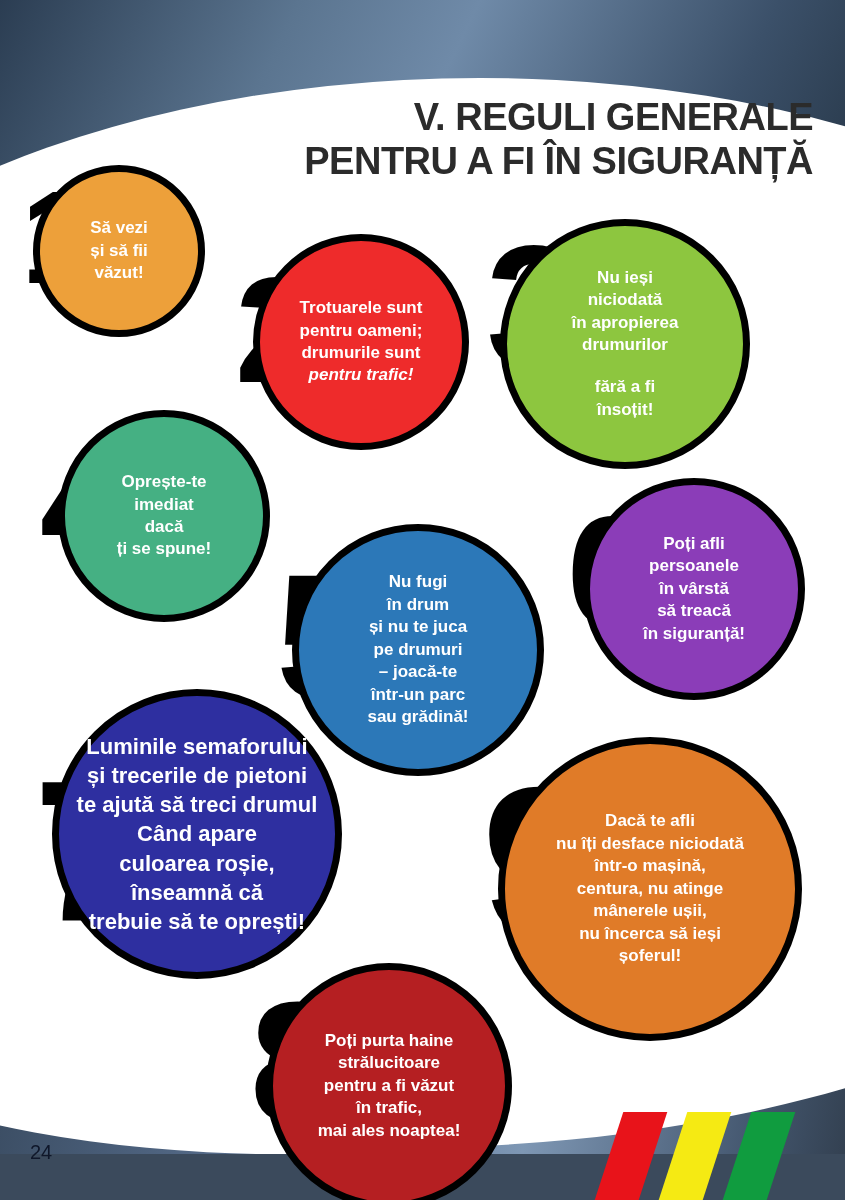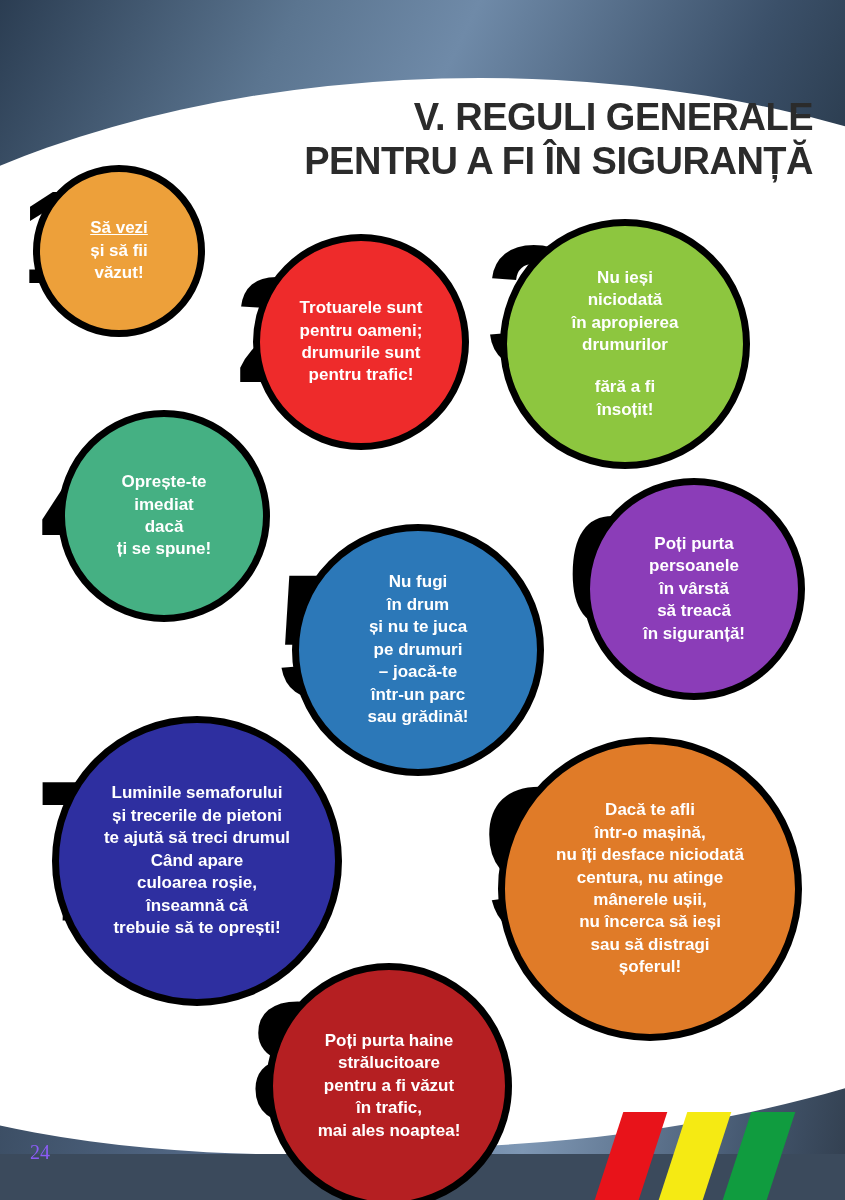--- a/index.html
+++ b/index.html
@@ -104,23 +104,23 @@
     z-index: 2;
     pointer-events: none;
     user-select: none;
   }
 
   
   .page-num {
     position: absolute;
     left: 30px;
     bottom: 36px;
-    color: #8b5cf6;
+    color: #0f172a;
     font-size: 20px;
-    font-family: Liberation Serif, serif;
+    font-family: Liberation Sans, sans-serif;
     z-index: 20;
   }
   .stripes {
     position: absolute;
     right: 16px;
     bottom: 0;
     width: 220px;
     height: 88px;
     z-index: 20;
   }
@@ -149,32 +149,32 @@
 
   <div class="title">
     <span class="ln">V. REGULI GENERALE</span>
     <span class="ln">PENTRU A FI ÎN SIGURANȚĂ</span>
   </div>
 
   <div id="bubbles">
       <div class="numeral" style="left: 21px; top: 187px; font-size: 132px;">1</div>
       <div class="bubble" style="left: 33px; top: 165px; width: 172px; height: 172px; background: rgb(237, 160, 58); font-size: 17px;">
         <span class="txt">
-          <span style="display: block; text-decoration: underline;">Să vezi</span>
+          <span style="display: block;">Să vezi</span>
           <span style="display: block;">și să fii</span>
           <span style="display: block;">văzut!</span>
         </span>
       </div>
       <div class="numeral" style="left: 235px; top: 272px; font-size: 150px;">2</div>
       <div class="bubble" style="left: 253px; top: 234px; width: 216px; height: 216px; background: rgb(238, 43, 43); font-size: 17px;">
         <span class="txt">
           <span style="display: block;">Trotuarele sunt</span>
           <span style="display: block;">pentru oameni;</span>
           <span style="display: block;">drumurile sunt</span>
-          <span style="display: block;">pentru trafic!</span>
+          <span style="display: block; font-style: italic;">pentru trafic!</span>
         </span>
       </div>
       <div class="numeral" style="left: 486px; top: 239px; font-size: 175px;">3</div>
       <div class="bubble" style="left: 500px; top: 219px; width: 250px; height: 250px; background: rgb(141, 198, 63); font-size: 17px;">
         <span class="txt">
           <span style="display: block;">Nu ieși</span>
           <span style="display: block;">niciodată</span>
           <span style="display: block;">în apropierea</span>
           <span style="display: block;">drumurilor</span>
           <span style="display: block; margin-top: 20px;">fără a fi</span>
@@ -198,29 +198,29 @@
           <span style="display: block;">și nu te juca</span>
           <span style="display: block;">pe drumuri</span>
           <span style="display: block;">– joacă-te</span>
           <span style="display: block;">într-un parc</span>
           <span style="display: block;">sau grădină!</span>
         </span>
       </div>
       <div class="numeral" style="left: 567px; top: 512px; font-size: 155px;">6</div>
       <div class="bubble" style="left: 583px; top: 478px; width: 222px; height: 222px; background: rgb(139, 61, 184); font-size: 17px;">
         <span class="txt">
-          <span style="display: block;">Poți purta</span>
+          <span style="display: block;">Poți afli</span>
           <span style="display: block;">persoanele</span>
           <span style="display: block;">în vârstă</span>
           <span style="display: block;">să treacă</span>
           <span style="display: block;">în siguranță!</span>
         </span>
       </div>
       <div class="numeral" style="left: 34px; top: 773px; font-size: 200px;">7</div>
-      <div class="bubble" style="left: 52px; top: 716px; width: 290px; height: 290px; background: rgb(46, 47, 160); font-size: 17px; text-align: center;">
+      <div class="bubble" style="left: 52px; top: 689px; width: 290px; height: 290px; background: rgb(46, 47, 160); font-size: 22px; text-align: center;">
         <span class="txt">
           <span style="display: block;">Luminile semaforului</span>
           <span style="display: block;">și trecerile de pietoni</span>
           <span style="display: block;">te ajută să treci drumul</span>
           <span style="display: block;">Când apare</span>
           <span style="display: block;">culoarea roșie,</span>
           <span style="display: block;">înseamnă că</span>
           <span style="display: block;">trebuie să te oprești!</span>
         </span>
       </div>
@@ -231,26 +231,25 @@
           <span style="display: block;">strălucitoare</span>
           <span style="display: block;">pentru a fi văzut</span>
           <span style="display: block;">în trafic,</span>
           <span style="display: block;">mai ales noaptea!</span>
         </span>
       </div>
       <div class="numeral" style="left: 482px; top: 779px; font-size: 208px;">9</div>
       <div class="bubble" style="left: 498px; top: 737px; width: 304px; height: 304px; background: rgb(224, 123, 40); font-size: 17px;">
         <span class="txt">
           <span style="display: block;">Dacă te afli</span>
+          <span style="display: block;">nu îți desface niciodată</span>
           <span style="display: block;">într-o mașină,</span>
-          <span style="display: block;">nu îți desface niciodată</span>
           <span style="display: block;">centura, nu atinge</span>
           <span style="display: block;">mânerele ușii,</span>
           <span style="display: block;">nu încerca să ieși</span>
-          <span style="display: block;">sau să distragi</span>
           <span style="display: block;">șoferul!</span>
         </span>
       </div>
     </div>
 
   <div class="page-num">24</div>
 
   <div class="stripes">
     <div class="stripe s1"></div>
     <div class="stripe s2"></div>

